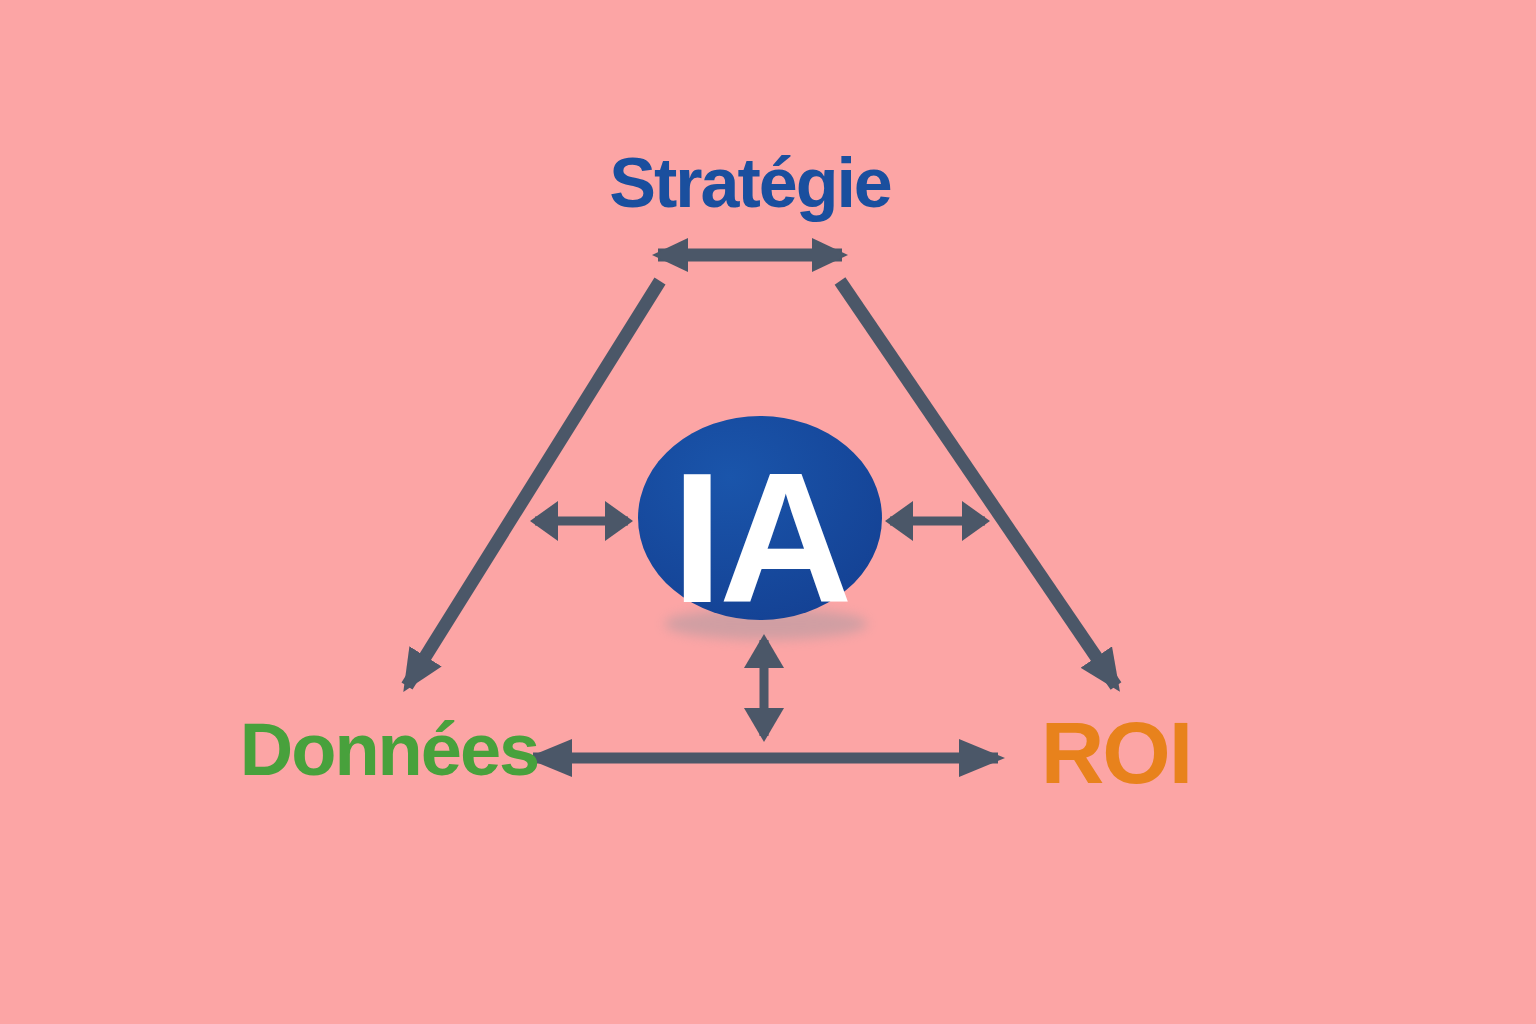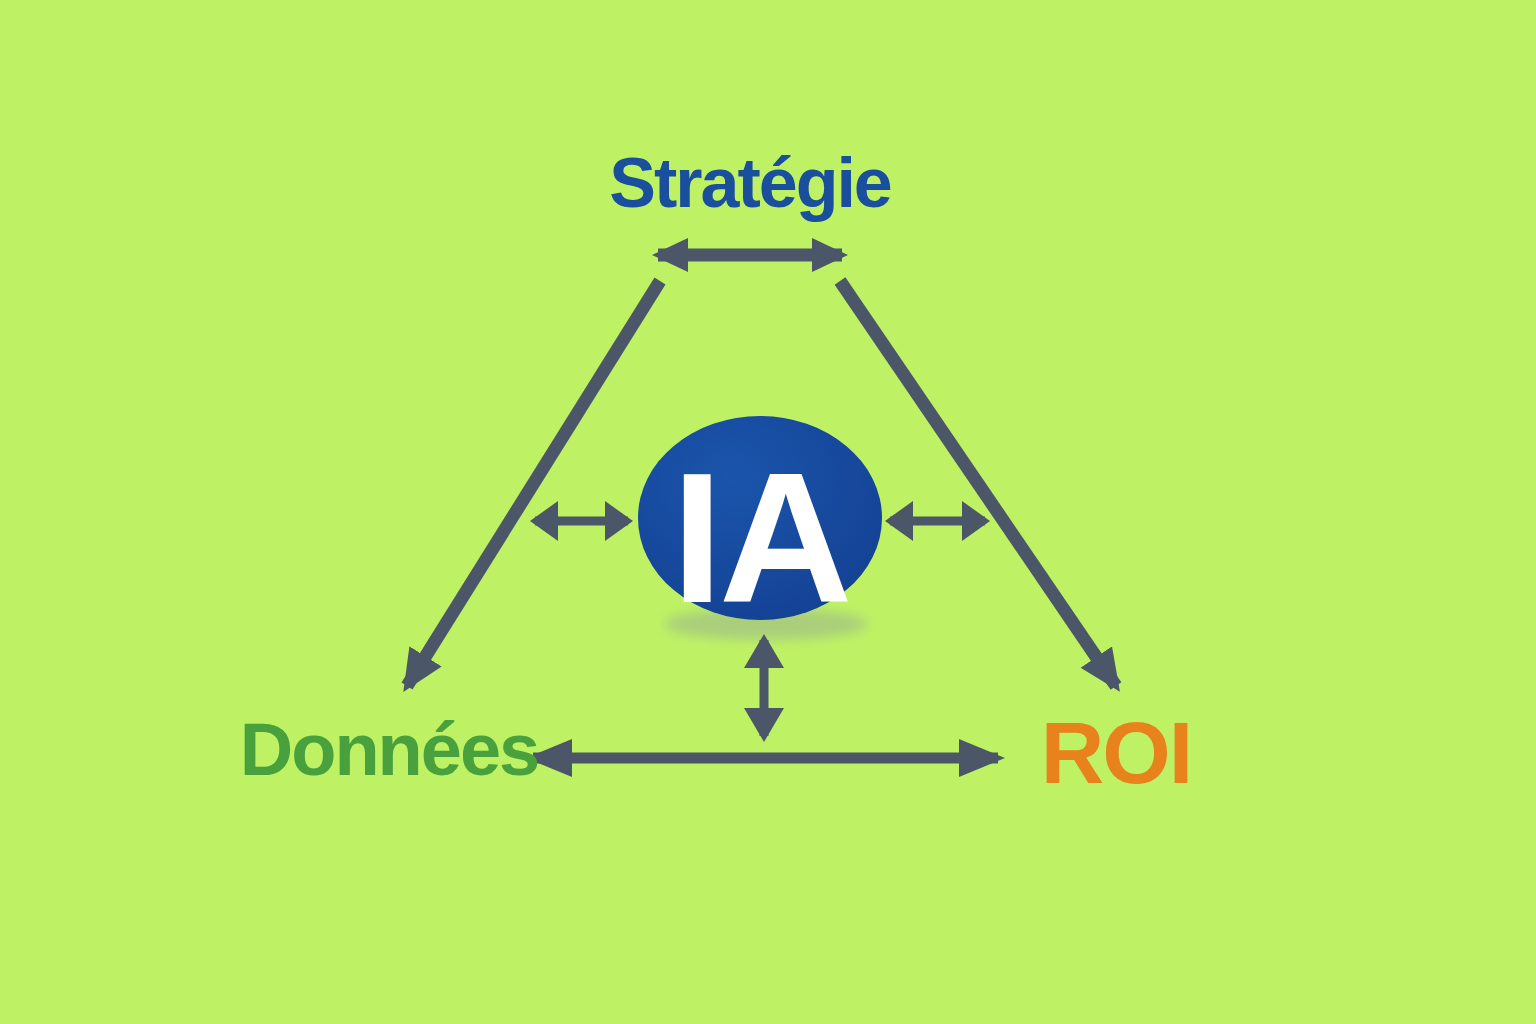--- a/index.html
+++ b/index.html
@@ -4,21 +4,21 @@
 <style>
   html, body {
     margin: 0;
     padding: 0;
     background: #fdfdfd;
   }
   .canvas {
     position: relative;
     width: 1536px;
     height: 1024px;
-    background: #bef264;
+    background: #fca5a5;
     overflow: hidden;
     font-family: "Liberation Sans", sans-serif;
   }
   svg { display: block; }
   .node-label {
     font-family: "Liberation Sans", sans-serif;
     font-weight: 700;
     letter-spacing: -2px;
   }
   .center-label {

